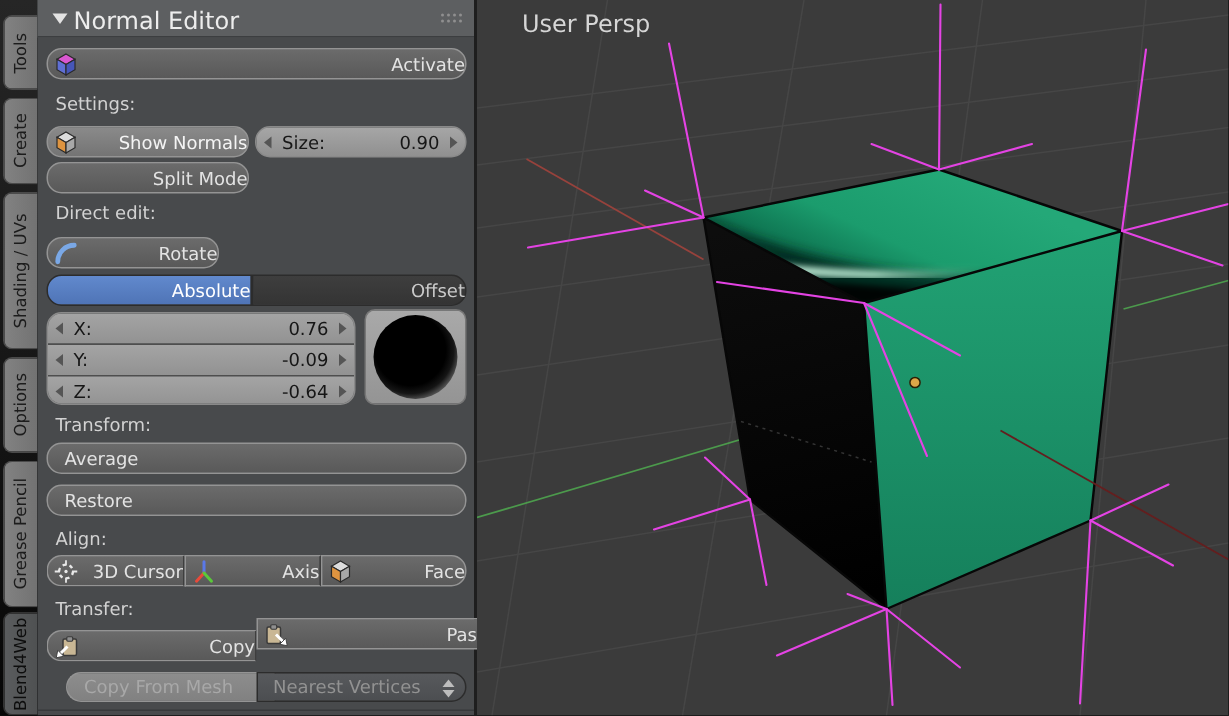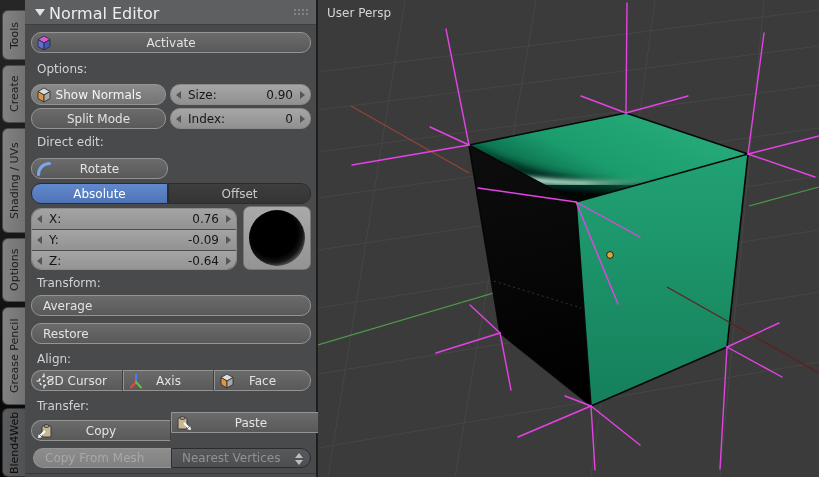--- a/index.html
+++ b/index.html
@@ -22,21 +22,21 @@
   #panel-header{position:absolute;left:0;top:0;width:100%;height:24px;background:#5d5f61;
                 border-bottom:1px solid #3c3e40;}
   .tri-down{position:absolute;left:10px;top:9px;width:0;height:0;
             border-left:5px solid transparent;border-right:5px solid transparent;
             border-top:7px solid #e3e3e3;}
   #panel-title{position:absolute;left:24px;top:4px;color:#ededed;font-size:16px;}
   .label{position:absolute;color:#d2d2d2;}
   .btn{position:absolute;height:21px;box-sizing:border-box;
        background:linear-gradient(#6b6b6b,#595959);
        border:1px solid #949494;border-radius:10px;color:#e3e3e3;
-       display:flex;align-items:center;justify-content:center;cursor:pointer;}
+       display:flex;align-items:center;justify-content:flex-end;cursor:pointer;}
   .btn.lit{background:linear-gradient(#8a8a8a,#747474);color:#f4f4f4;}
   .btn.left-text{justify-content:flex-start;padding-left:11px;}
   .btn .icon{position:absolute;left:4px;top:2px;}
   .seg-l{border-radius:10px 0 0 10px;border-right:1px solid #3e3e3e;}
   .seg-m{border-radius:0;border-right:1px solid #3e3e3e;}
   .seg-r{border-radius:0 10px 10px 0;}
   .btn.blue{background:linear-gradient(#6189cd,#4f74b6);color:#fff;border:1px solid #2c2c2c;}
   .btn.darktgl{background:linear-gradient(#3e3e3e,#343434);color:#c9c9c9;border:1px solid #2c2c2c;}
   .btn.disabled{background:linear-gradient(#8d8d8d,#818181);color:#a8a8a8;cursor:default;}
   .dropdown{background:linear-gradient(#57595c,#4c4e51);color:#929292;border:1px solid #2c2c2c;
@@ -58,21 +58,21 @@
   #sphere-widget{position:absolute;left:218px;top:206px;width:68px;height:64px;border-radius:7px;
                  background:linear-gradient(#a9a9a9,#949494);border:1px solid #777;box-sizing:border-box;cursor:pointer;}
   #sphere-ball{position:absolute;left:5px;top:3px;width:56px;height:56px;border-radius:50%;
                background:radial-gradient(circle at 44% 42%, #000 0%, #000 52%, #151515 64%, #787878 80%, rgba(160,160,160,0) 85%);}
   #panel-bottom-divider{position:absolute;left:0;top:473px;width:100%;height:1px;background:#37393b;}
   .dd-arrows{position:absolute;right:7px;top:4px;display:flex;flex-direction:column;gap:2px;}
   .dd-up{width:0;height:0;border-left:4px solid transparent;border-right:4px solid transparent;border-bottom:5px solid #bdbdbd;}
   .dd-down{width:0;height:0;border-left:4px solid transparent;border-right:4px solid transparent;border-top:5px solid #bdbdbd;}
   
   #viewport{position:absolute;left:318px;top:0;width:501px;height:477px;background:#3b3b3b;}
-  #view-label{position:absolute;left:9px;top:6px;color:#d6d6d6;font-size:12px;}
+  #view-label{position:absolute;left:30px;top:6px;color:#d6d6d6;font-size:16px;}
 </style>
 </head>
 <body>
 
 <div id="app">
 
   <div id="tabcol">
     <div class="tab" style="top:10px;height:50px">Tools</div>
     <div class="tab" style="top:65px;height:58px">Create</div>
     <div class="tab" style="top:128px;height:105px">Shading / UVs</div>
@@ -101,50 +101,44 @@
 
     <div class="btn" style="left:6px;top:32px;width:280px">
       <svg class="icon" width="16" height="16" viewBox="0 0 16 16">
         <path d="M8 1 L14 4.5 L8 8 L2 4.5 Z" fill="#d957d0" stroke="#2a2a2a" stroke-width="0.8"></path>
         <path d="M2 4.5 L8 8 L8 15 L2 11.5 Z" fill="#5f6fd4" stroke="#2a2a2a" stroke-width="0.8"></path>
         <path d="M14 4.5 L8 8 L8 15 L14 11.5 Z" fill="#4656b8" stroke="#2a2a2a" stroke-width="0.8"></path>
       </svg>
       <span>Activate</span>
     </div>
 
-    <div class="label" style="left:12px;top:62px">Options:</div>
+    <div class="label" style="left:12px;top:62px">Settings:</div>
 
     <div class="btn lit" style="left:6px;top:84px;width:135px">
       <svg class="icon" width="16" height="16" viewBox="0 0 16 16">
         <path d="M8 1 L14 4.5 L8 8 L2 4.5 Z" fill="#dcdcdc" stroke="#2a2a2a" stroke-width="0.8"></path>
         <path d="M2 4.5 L8 8 L8 15 L2 11.5 Z" fill="#de9440" stroke="#2a2a2a" stroke-width="0.8"></path>
         <path d="M14 4.5 L8 8 L8 15 L14 11.5 Z" fill="#a8a8a8" stroke="#2a2a2a" stroke-width="0.8"></path>
       </svg>
       <span>Show Normals</span>
     </div>
     <div class="numfield" style="left:145px;top:84px;width:141px">
       <span class="arr arr-l"></span>
       <span class="nf-label">Size:</span>
       <span class="nf-value">0.90</span>
       <span class="arr arr-r"></span>
     </div>
 
     <div class="btn" style="left:6px;top:108px;width:135px">
       <span>Split Mode</span>
     </div>
-    <div class="numfield" style="left:145px;top:108px;width:141px">
-      <span class="arr arr-l"></span>
-      <span class="nf-label">Index:</span>
-      <span class="nf-value">0</span>
-      <span class="arr arr-r"></span>
-    </div>
 
     <div class="label" style="left:12px;top:135px">Direct edit:</div>
 
-    <div class="btn" style="left:6px;top:158px;width:137px">
+    <div class="btn" style="left:6px;top:158px;width:115px">
       <svg class="icon" width="16" height="16" viewBox="0 0 16 16">
         <path d="M2.5 13.5 A 11 11 0 0 1 13.5 2.5" fill="none" stroke="#7aa8e6" stroke-width="3.2" stroke-linecap="round"></path>
       </svg>
       <span>Rotate</span>
     </div>
 
     <div class="btn blue seg-l" style="left:6px;top:183px;width:137px">
       <span>Absolute</span>
     </div>
     <div class="btn darktgl seg-r" style="left:143px;top:183px;width:143px">
@@ -225,21 +219,21 @@
     <div class="btn seg-r" style="left:146px;top:412px;width:160px">
       <svg class="icon" width="17" height="17" viewBox="0 0 17 17">
         <rect x="2" y="3" width="9" height="11" rx="1" fill="#c9b794" stroke="#3a3a3a"></rect>
         <rect x="4.5" y="1.5" width="4" height="3" rx="0.8" fill="#8f8f8f" stroke="#3a3a3a" stroke-width="0.8"></rect>
         <line x1="8" y1="8" x2="13" y2="13" stroke="#fff" stroke-width="2"></line>
         <path d="M15.5 15.5 L14.5 10.5 L10.5 14.5 Z" fill="#fff" stroke="#3a3a3a" stroke-width="0.6"></path>
       </svg>
       <span>Paste</span>
     </div>
 
-    <div class="btn disabled seg-l left-text" style="left:8px;top:448px;width:140px;height:20px">
+    <div class="btn disabled seg-l left-text" style="left:19px;top:448px;width:140px;height:20px">
       <span>Copy From Mesh</span>
     </div>
     <div class="btn dropdown seg-r" style="left:146px;top:448px;width:140px;height:20px">
       <span>Nearest Vertices</span>
       <span class="dd-arrows">
         <span class="dd-up"></span>
           <span class="dd-down"></span>
       </span>
     </div>
 

